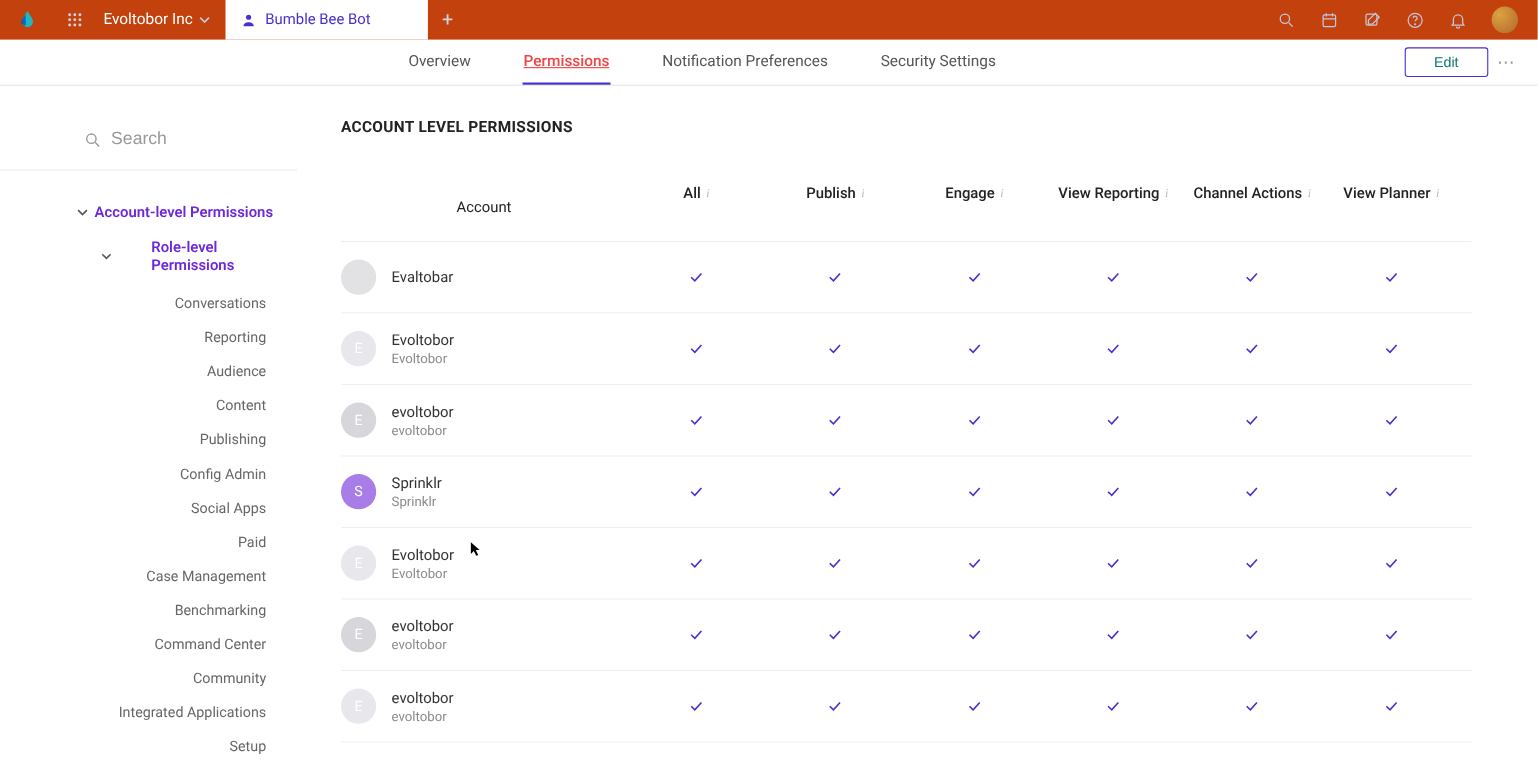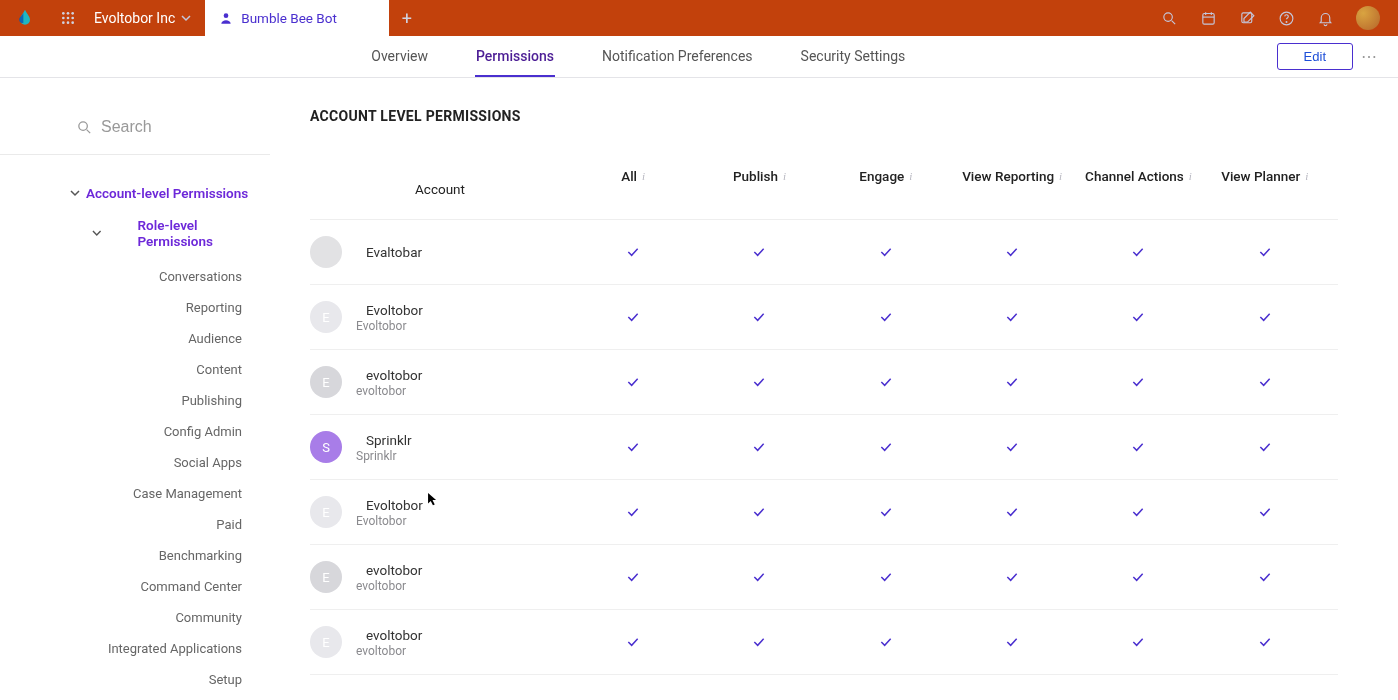--- a/index.html
+++ b/index.html
@@ -99,28 +99,29 @@
   .subnav-tab {
     display: flex;
     align-items: center;
     font-size: 14px;
     color: #555;
     cursor: pointer;
     border-bottom: 2px solid transparent;
     padding: 0 1px;
   }
   .subnav-tab.active {
-    color: #4c1d95;
+    color: #ef4444;
     font-weight: 500;
     border-bottom-color: #4a2fcf;
+    text-decoration: underline;
   }
   .edit-btn {
     align-self: center;
     border: 1.2px solid #4a2fcf;
-    color: #1d4ed8;
+    color: #0f766e;
     background: #fff;
     font-weight: 500;
     font-size: 13px;
     padding: 5px 26px;
     border-radius: 3px;
     cursor: pointer;
     margin-right: 8px;
   }
   .more-btn {
     align-self: center;
@@ -237,21 +238,21 @@
   }
   .acct-avatar {
     width: 32px; height: 32px; border-radius: 50%;
     background: #d7d7db;
     display: flex; align-items: center; justify-content: center;
     color: #fff; font-size: 13px; font-weight: 400;
   }
   .acct-avatar.purple { background: #a87de8; }
   .acct-avatar.light { background: #e8e8ec; }
   .acct-avatar.blank { background: #e2e2e4; }
-  .acct-text .primary { font-size: 13.5px; color: #333; margin-left: 10px; }
+  .acct-text .primary { font-size: 13.5px; color: #333; }
   .acct-text .secondary { font-size: 12px; color: #8a8a8e; margin-top: 1px; }
   .check-cell {
     display: flex;
     justify-content: center;
     color: #4a2fcf;
   }
   .check-cell svg { width: 16px; height: 16px; fill: none; stroke: #4a2fcf; stroke-width: 2.2; }
 
   .cursor {
     position: absolute;
@@ -361,22 +362,22 @@
       <span>Role-level Permissions</span>
     </div>
     <ul class="nav-items" id="nav-items">
         <li>Conversations</li>
         <li>Reporting</li>
         <li>Audience</li>
         <li>Content</li>
         <li>Publishing</li>
         <li>Config Admin</li>
         <li>Social Apps</li>
+        <li>Paid</li>
         <li>Case Management</li>
-        <li>Paid</li>
         <li>Benchmarking</li>
         <li>Command Center</li>
         <li>Community</li>
         <li>Integrated Applications</li>
         <li>Setup</li>
       </ul>
   </div>
 
   <div class="content">
     <h2 class="section-title">ACCOUNT LEVEL PERMISSIONS</h2>

